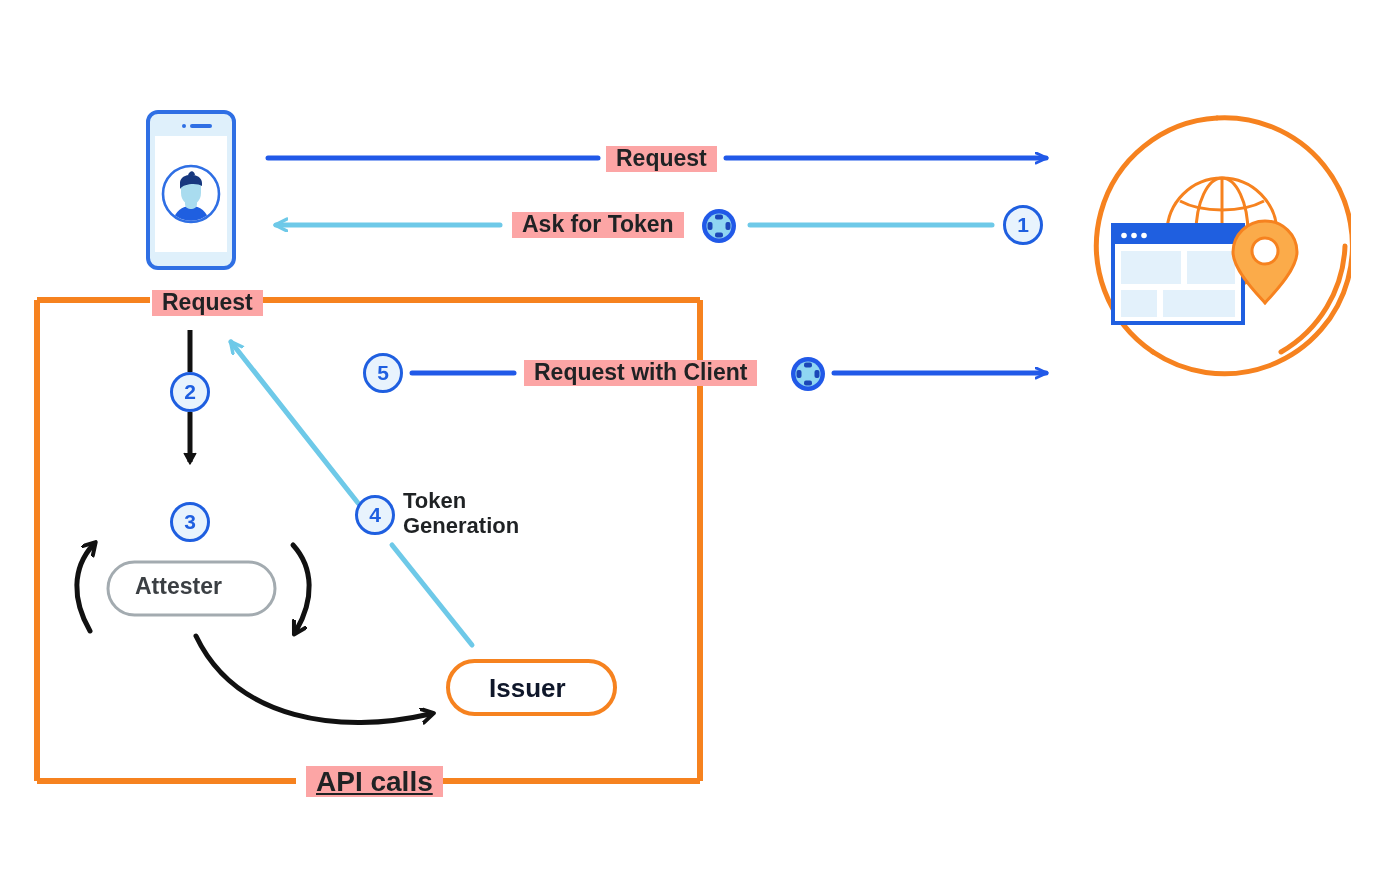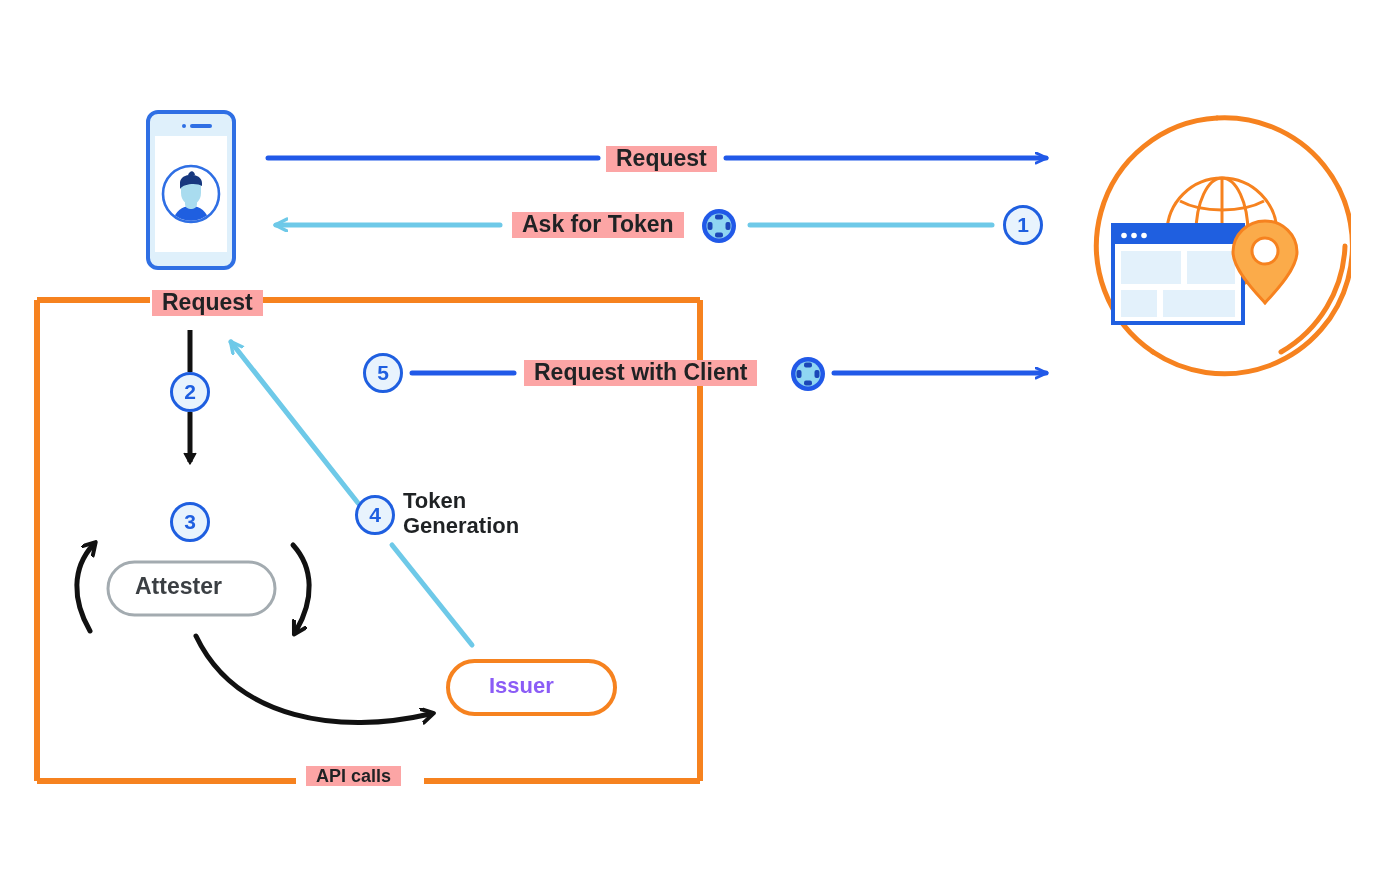--- a/index.html
+++ b/index.html
@@ -36,23 +36,23 @@
   .lbl-bg {
     background: #fca5a5;
     padding: 0 10px;
   }
 
   
   #label-client      { left: 152px; top: 290px;  font-size: 23px; }
   #label-request     { left: 606px; top: 146px;  font-size: 23px; }
   #label-ask-token   { left: 512px; top: 212px;  font-size: 23px; }
   #label-req-token   { left: 524px; top: 360px;  font-size: 23px; }
-  #label-api-calls   { left: 306px; top: 766px;  font-size: 18px; }
+  #label-api-calls   { left: 306px; top: 766px;  font-size: 28px; text-decoration: underline; }
   #label-attester    { left: 135px; top: 574px;  font-size: 23px; color:#3b3f43; }
-  #label-issuer      { left: 489px; top: 674px;  font-size: 22px; color:#8b5cf6;text-align:center; }
+  #label-issuer      { left: 489px; top: 674px;  font-size: 26px; color:#0f172a;text-align:center; }
   #label-tokengen    { left: 403px; top: 489px;  font-size: 22px; }
   #label-cf-origin   { left: 1146px; top: 385px; font-size: 23px; text-align:center; color:#2f3336; }
 
   .badge-num {
     position: absolute;
     width: 40px; height: 40px;
     border-radius: 50%;
     background: #e8f3fd;
     border: 3px solid #1f5fe0;
     box-sizing: border-box;

